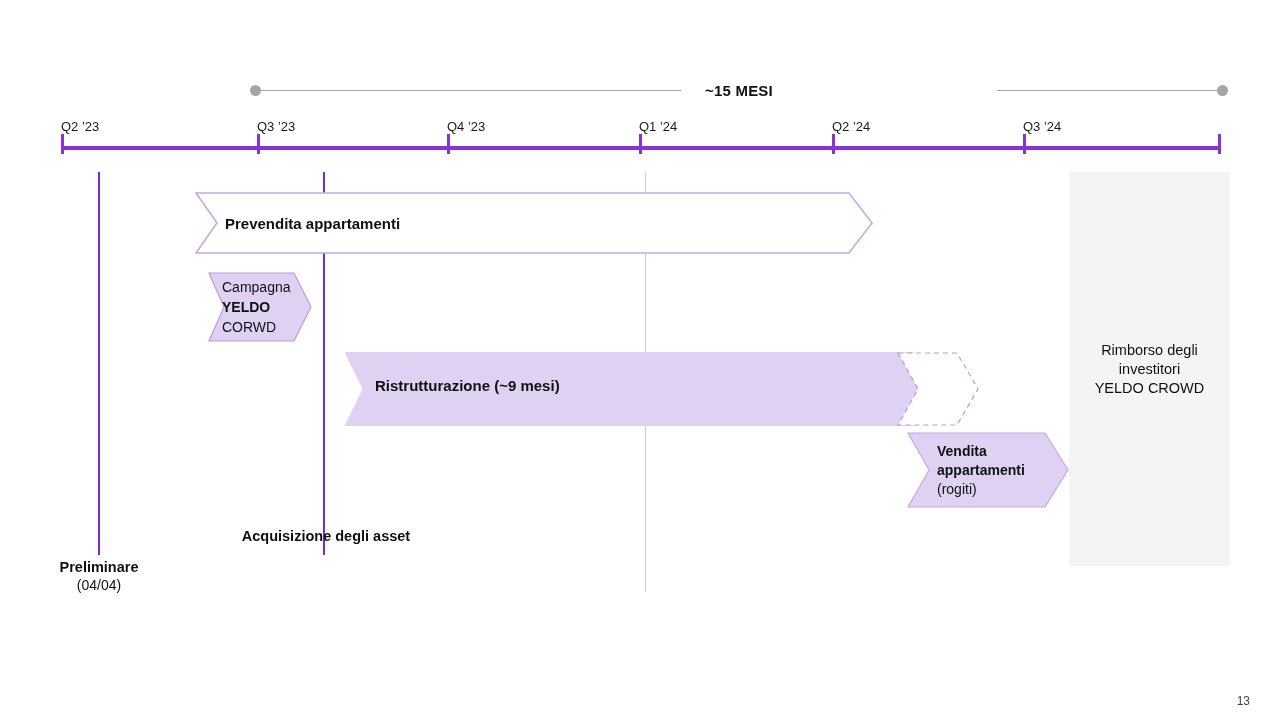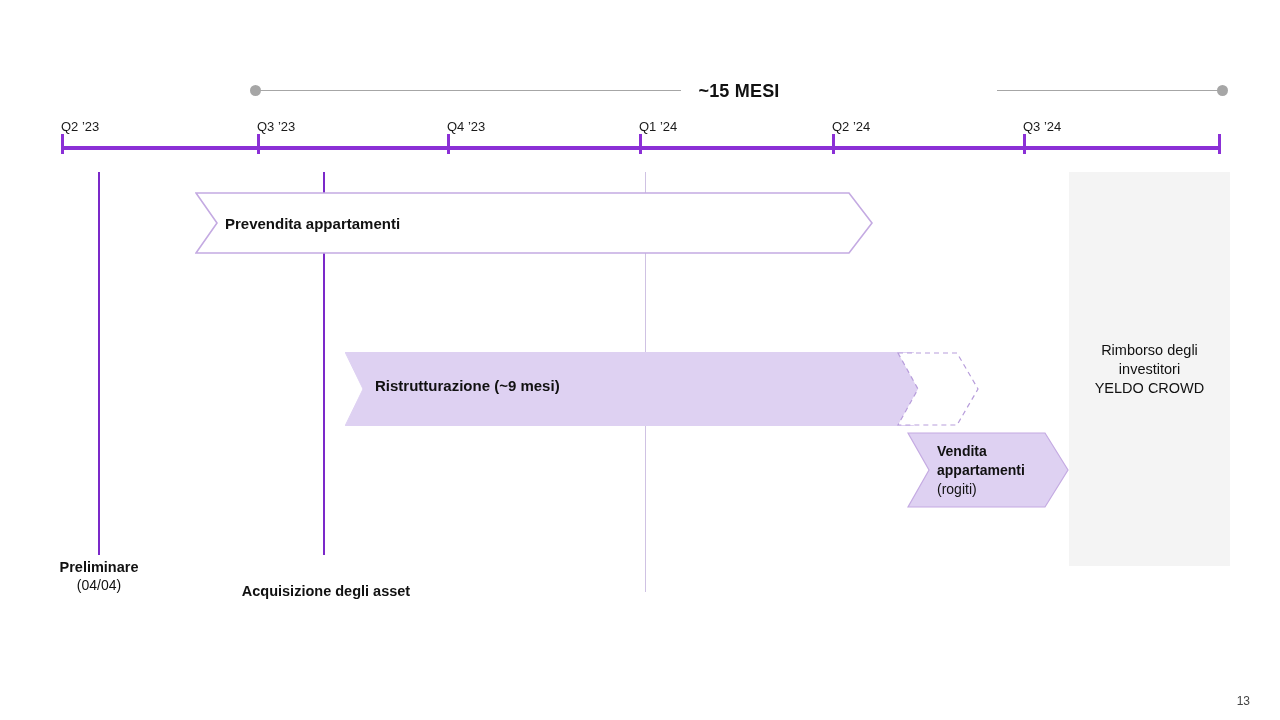--- a/index.html
+++ b/index.html
@@ -24,21 +24,21 @@
   }
   .dur-dot.left{left:0px;}
   .dur-dot.right{right:0px;}
   .dur-line{
     position:absolute;top:12px;height:1px;background:#a6a6a6;
   }
   .dur-line.l{left:9px;width:422px;}
   .dur-line.r{right:9px;width:222px;}
   .dur-label{
     position:absolute;left:0;right:0;top:0;text-align:center;
-    font-size:18px;font-weight:bold;color:#111;letter-spacing:.2px;
+    font-size:15px;font-weight:bold;color:#111;letter-spacing:.2px;
     line-height:26px;
   }
 
   
   .axis{
     position:absolute;left:61px;top:146px;width:1160px;height:4px;
     background:#8b30d6;
   }
   .tick{
     position:absolute;top:-12px;width:3px;height:20px;background:#8b30d6;
@@ -177,20 +177,30 @@
     </div>
   </div>
 
   <div class="chev prevendita">
     <svg width="678" height="62" viewBox="0 0 678 62">
       <path d="M 1,1 L 654,1 L 677,31 L 654,61 L 1,61 L 22,31 Z" fill="#ffffff" stroke="#c4aae2" stroke-width="1.6"></path>
     </svg>
     <span class="lbl">Prevendita appartamenti</span>
   </div>
 
+  <div class="chev campagna">
+    <svg width="104" height="70" viewBox="0 0 104 70">
+      <path d="M 1,1 L 86,1 L 103,35 L 86,69 L 1,69 L 16,35 Z" fill="#ded1f2" stroke="#b79ddb" stroke-width="1.2"></path>
+    </svg>
+    <span class="lbl">
+      <span>Campagna</span><br>
+      <span class="b">YELDO</span><br>
+      <span>CORWD</span>
+    </span>
+  </div>
 
   <div class="chev ristr">
     <svg width="590" height="74" viewBox="0 0 590 74">
       <path d="M 0,0 L 568,0 L 590,37 L 568,74 L 0,74 L 18,37 Z" fill="#ded1f2" stroke="#ded1f2" stroke-width="1"></path>
     </svg>
     <span class="lbl">Ristrutturazione (~9 mesi)</span>
   </div>
 
   <div class="ristr-dash">
     <svg width="82" height="74" viewBox="0 0 82 74">
@@ -208,20 +218,20 @@
       <span>(rogiti)</span>
     </span>
   </div>
 
   <div class="milestone" style="left:-11px;top:558px;">
     <div class="m-title">Preliminare</div>
     <div class="m-date">(04/04)</div>
   </div>
   <div class="tri" style="left:87px;top:604px;"></div>
 
-  <div class="milestone" style="left:216px;top:582px;">
+  <div class="milestone" style="left:216px;top:527px;">
     <div class="m-title">Acquisizione degli asset</div>
   </div>
   <div class="tri" style="left:313px;top:604px;"></div>
 
   <div class="pageno">13</div>
 
 </div>
 
 </body></html>

